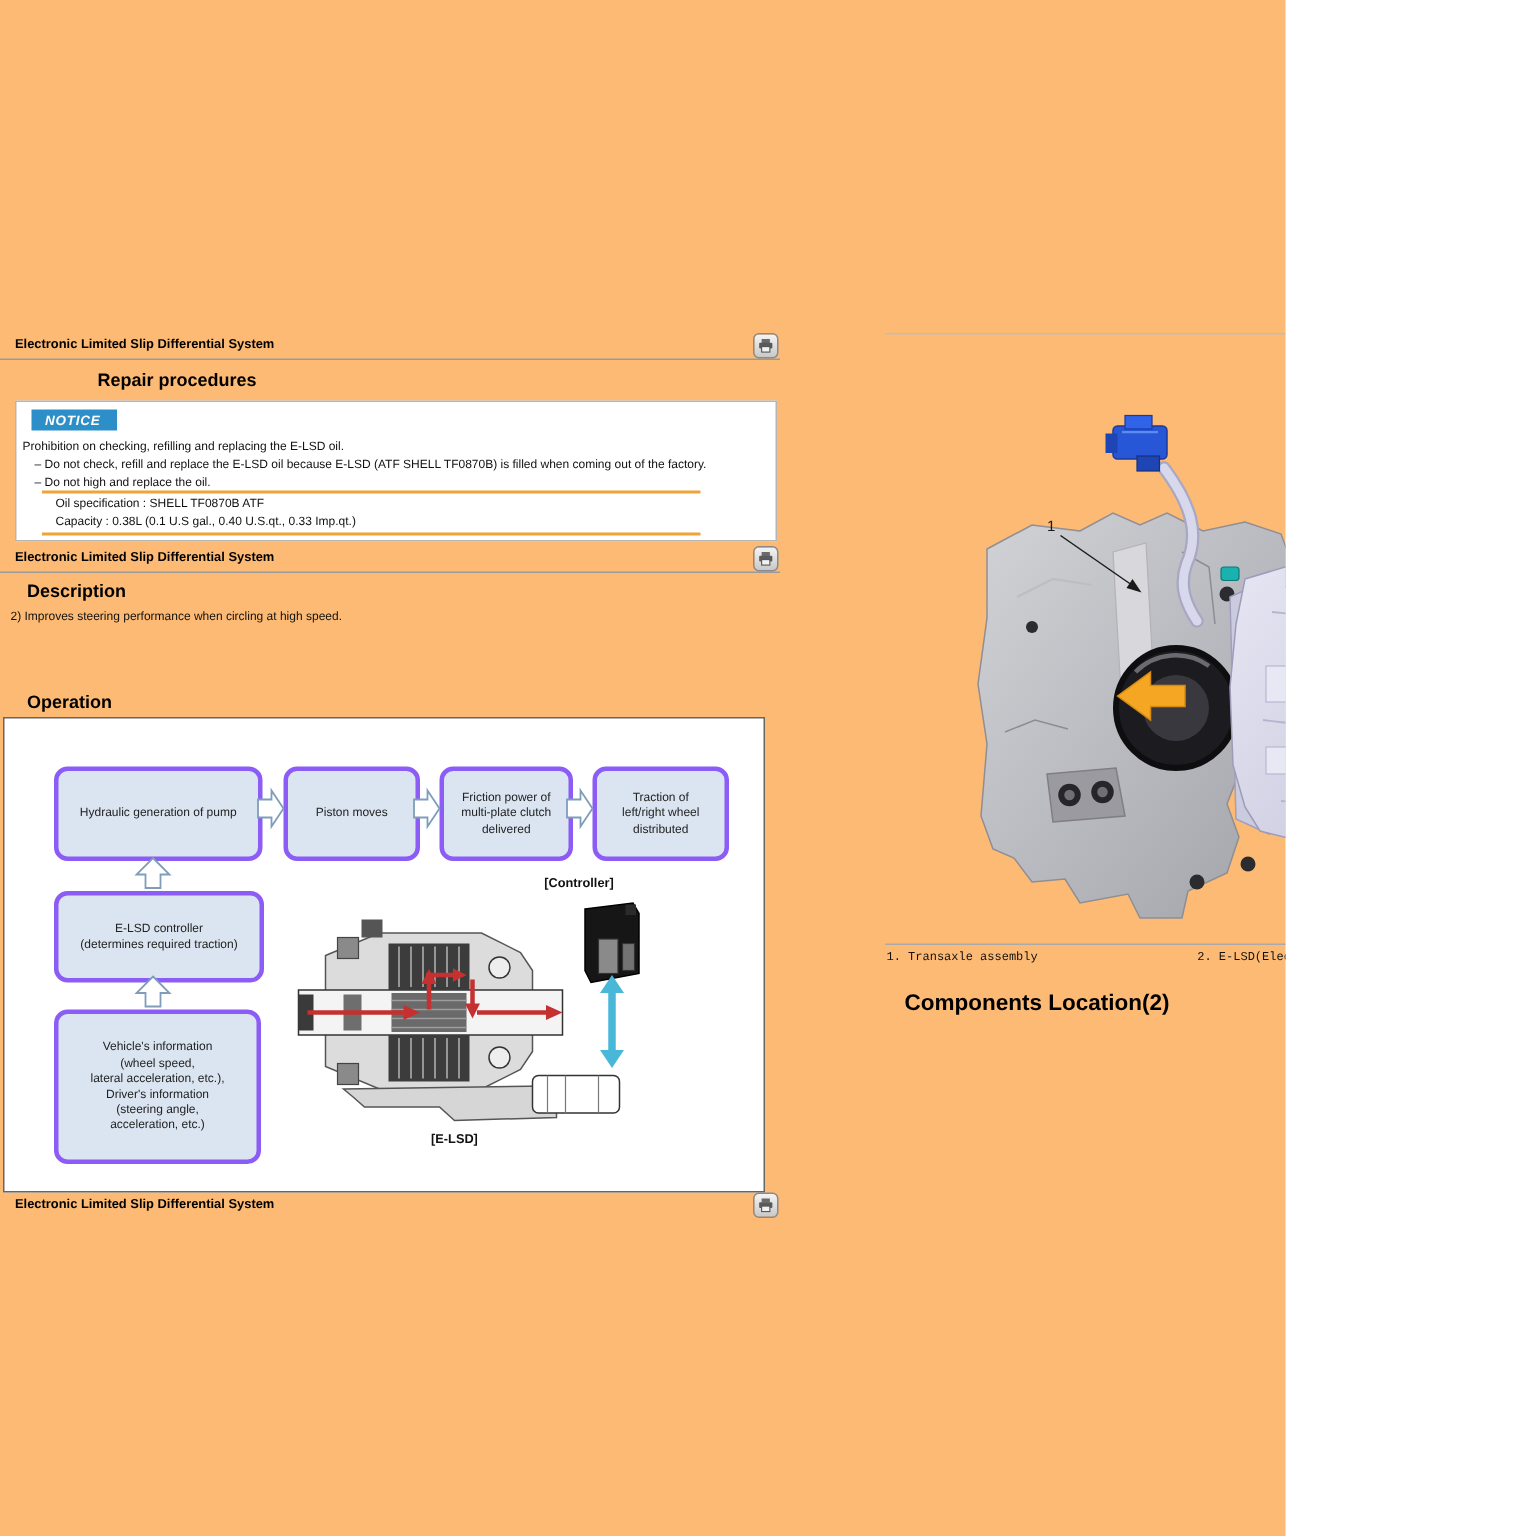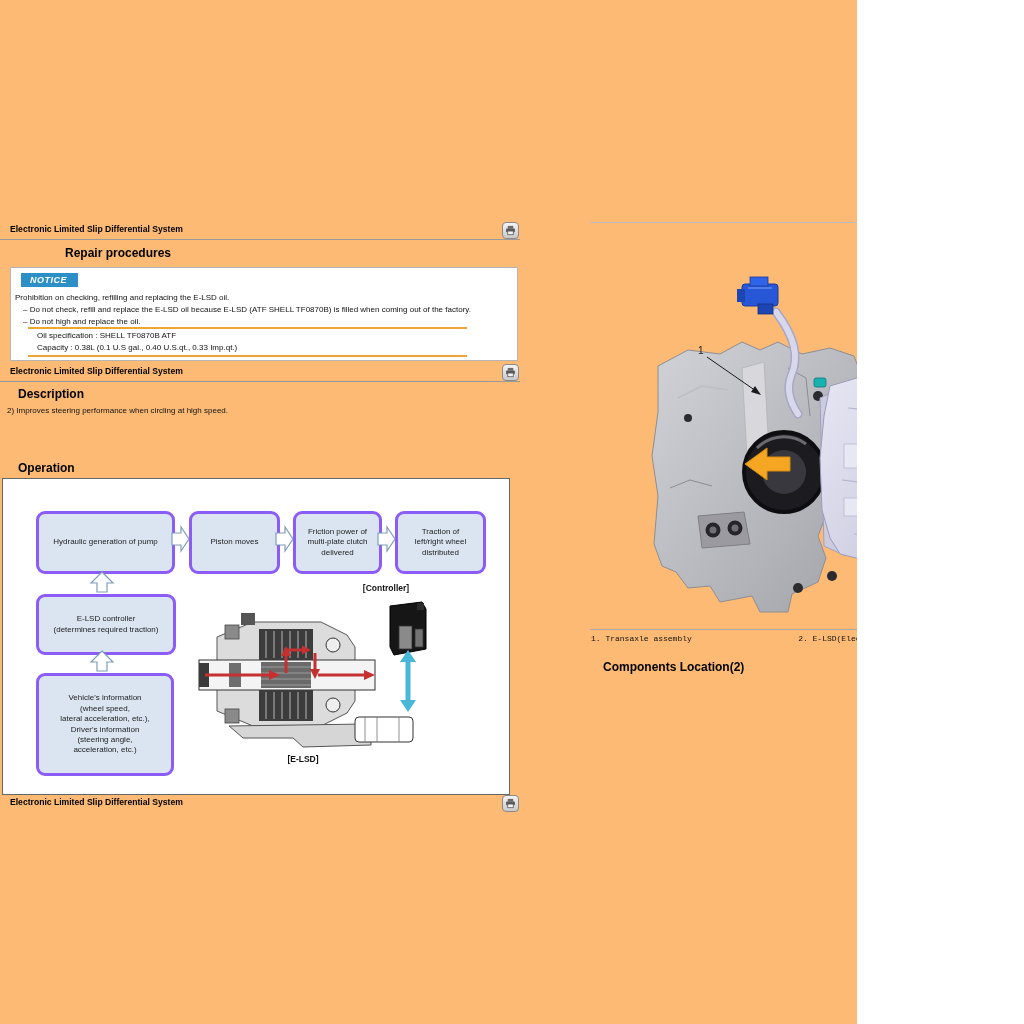--- a/index.html
+++ b/index.html
@@ -29,21 +29,21 @@
         display:flex;align-items:center;justify-content:center;text-align:center;
         font-size:8px;line-height:1.3;color:#222;white-space:pre-line;}
   .op-label{position:absolute;font-size:8.5px;font-weight:bold;text-align:center;color:#111;}
   .op-svg{position:absolute;left:0;top:0;width:506px;height:315px;pointer-events:none;}
   
   .rline{position:absolute;left:590px;top:222px;width:434px;border-top:1px solid #bdbdbd;height:0;}
   .trans-svg{position:absolute;left:592px;top:258px;width:432px;height:372px;}
   .cap-row{position:absolute;left:590px;top:629px;width:434px;border-top:1px solid #aaa;font-size:8px;color:#111;font-family:Liberation Mono, monospace;}
   .cap-left{position:absolute;left:1px;top:4px;}
   .cap-right{position:absolute;right:5px;top:4px;}
-  .comp-head{position:absolute;left:603px;top:660px;font-size:12px;font-weight:bold;color:#000;}
+  .comp-head{position:absolute;left:603px;top:660px;font-size:15px;font-weight:bold;color:#000;}
   .callout-text{font-size:10px;font-family:"Liberation Sans",sans-serif;fill:#1a1a1a;}
 </style>
 </head>
 <body>
 
 <div class="screen">
 
   <div class="hdr lined" style="top:222px;">
     <span class="hdr-title">Electronic Limited Slip Differential System</span>
     <button class="print-btn">

